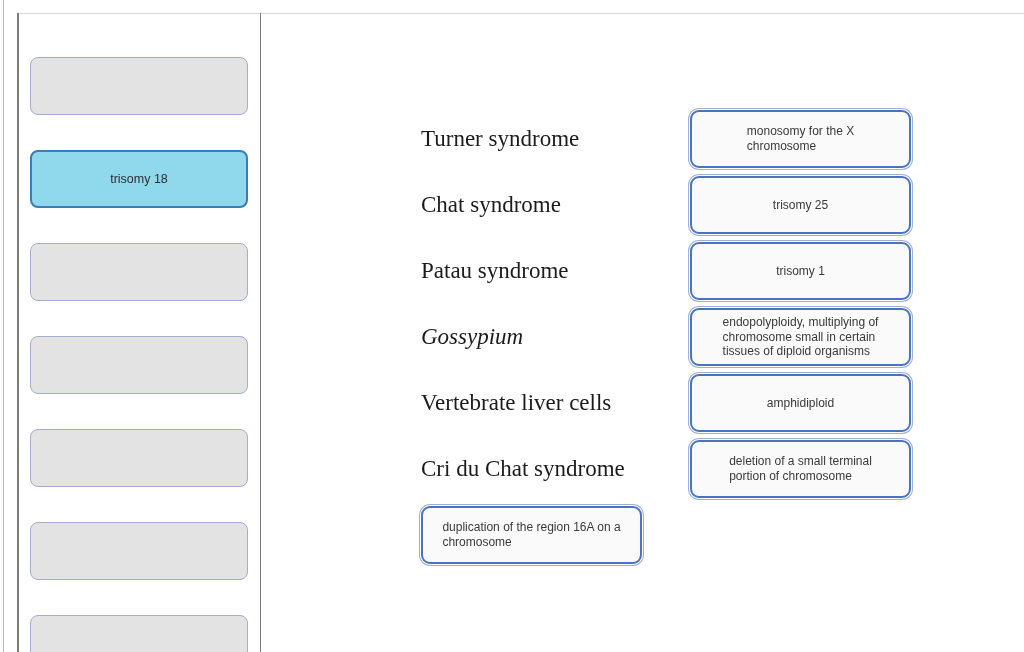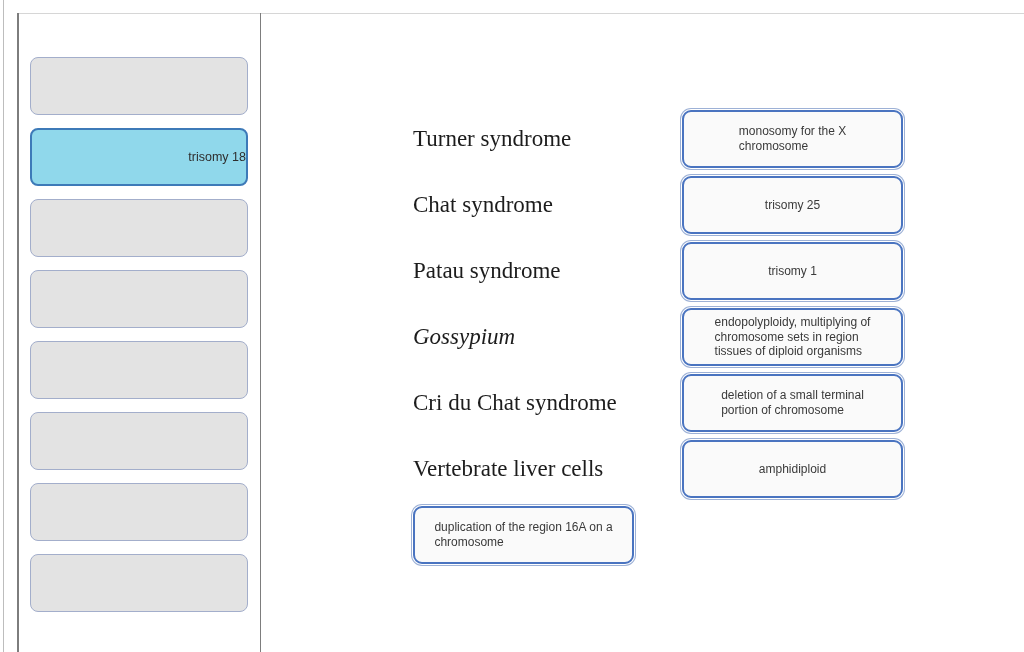--- a/index.html
+++ b/index.html
@@ -60,45 +60,45 @@
   
   .word-bank {
     position: absolute;
     left: 30px; top: 57px;
     width: 218px;
     display: flex;
     flex-direction: column;
   }
   .tile {
     height: 58px;
-    margin-bottom: 13px;
+    margin-bottom: 35px;
     background: var(--tile-fill);
     border: 1px solid var(--tile-border);
     border-radius: 8px;
     display: flex;
     align-items: center;
-    justify-content: flex-end;
+    justify-content: center;
     cursor: pointer;
   }
   .tile-filled {
     background: var(--tile-filled-fill);
     border: 2px solid var(--tile-filled-border);
   }
   .tile-label {
     font-size: 12.5px;
     color: var(--tile-text);
   }
   
   .main {
     position: absolute;
     left: 261px; top: 13px; right: 0; bottom: 0;
   }
   .rows {
     position: absolute;
-    left: 8px; top: 97px; right: 0;
+    left: 16px; top: 97px; right: 0;
   }
   .match-row {
     display: flex;
     align-items: center;
     height: 58px;
     margin-bottom: 8px;
     padding-left: 144px;
   }
   .term {
     flex: 0 0 269px;
@@ -184,38 +184,38 @@
         <div class="match-row">
     <div class="term"><span>Patau syndrome</span></div>
     <div class="drop-box">
       <span class="drop-text">trisomy 1</span>
     </div>
   </div>
         <div class="match-row">
     <div class="term"><span class="italic">Gossypium</span></div>
     <div class="drop-box">
       <span class="drop-text">endopolyploidy, multiplying of
-chromosome sets in region
+chromosome small in certain
 tissues of diploid organisms</span>
+    </div>
+  </div>
+        <div class="match-row">
+    <div class="term"><span>Vertebrate liver cells</span></div>
+    <div class="drop-box">
+      <span class="drop-text">amphidiploid</span>
     </div>
   </div>
         <div class="match-row">
     <div class="term"><span>Cri du Chat syndrome</span></div>
     <div class="drop-box">
       <span class="drop-text">deletion of a small terminal
 portion of chromosome</span>
     </div>
   </div>
         <div class="match-row">
-    <div class="term"><span>Vertebrate liver cells</span></div>
-    <div class="drop-box">
-      <span class="drop-text">amphidiploid</span>
-    </div>
-  </div>
-        <div class="match-row">
     <div class="drop-box">
       <span class="drop-text">duplication of the region 16A on a
 chromosome</span>
     </div>
   </div>
       </div>
   </div>
 </div>
 
 </body></html>

